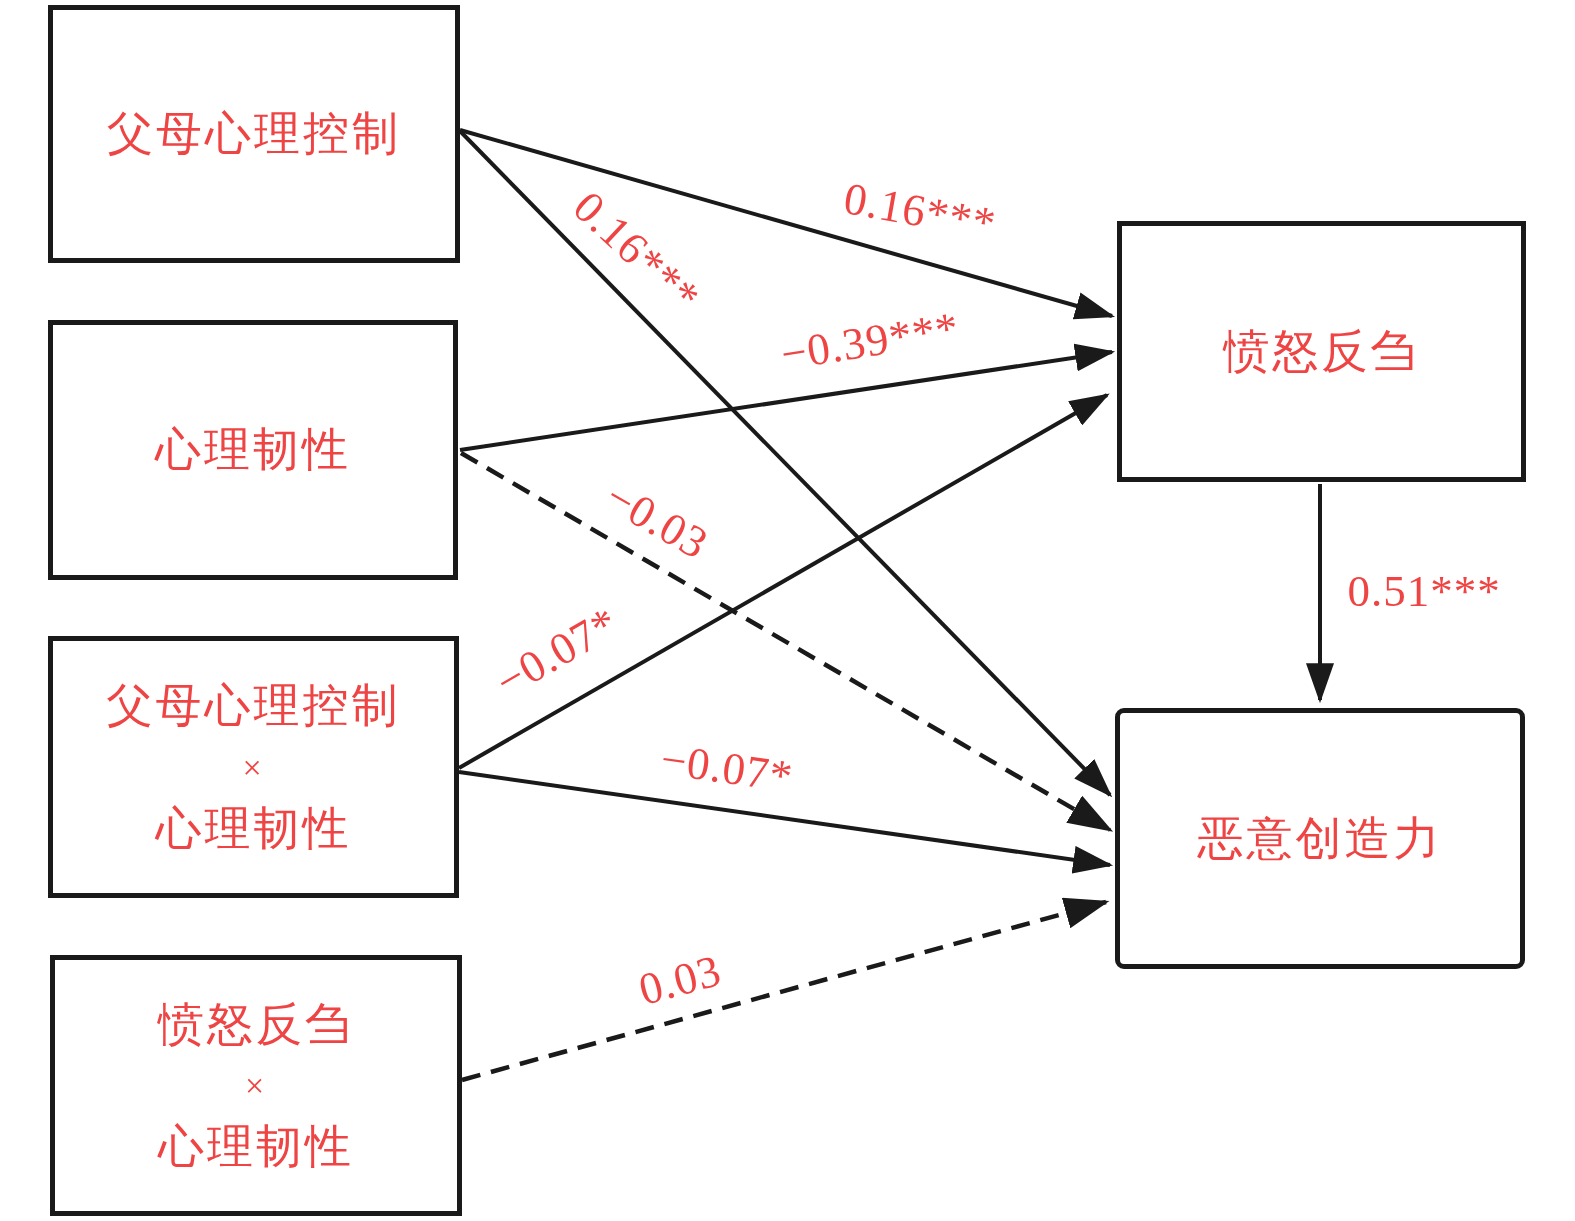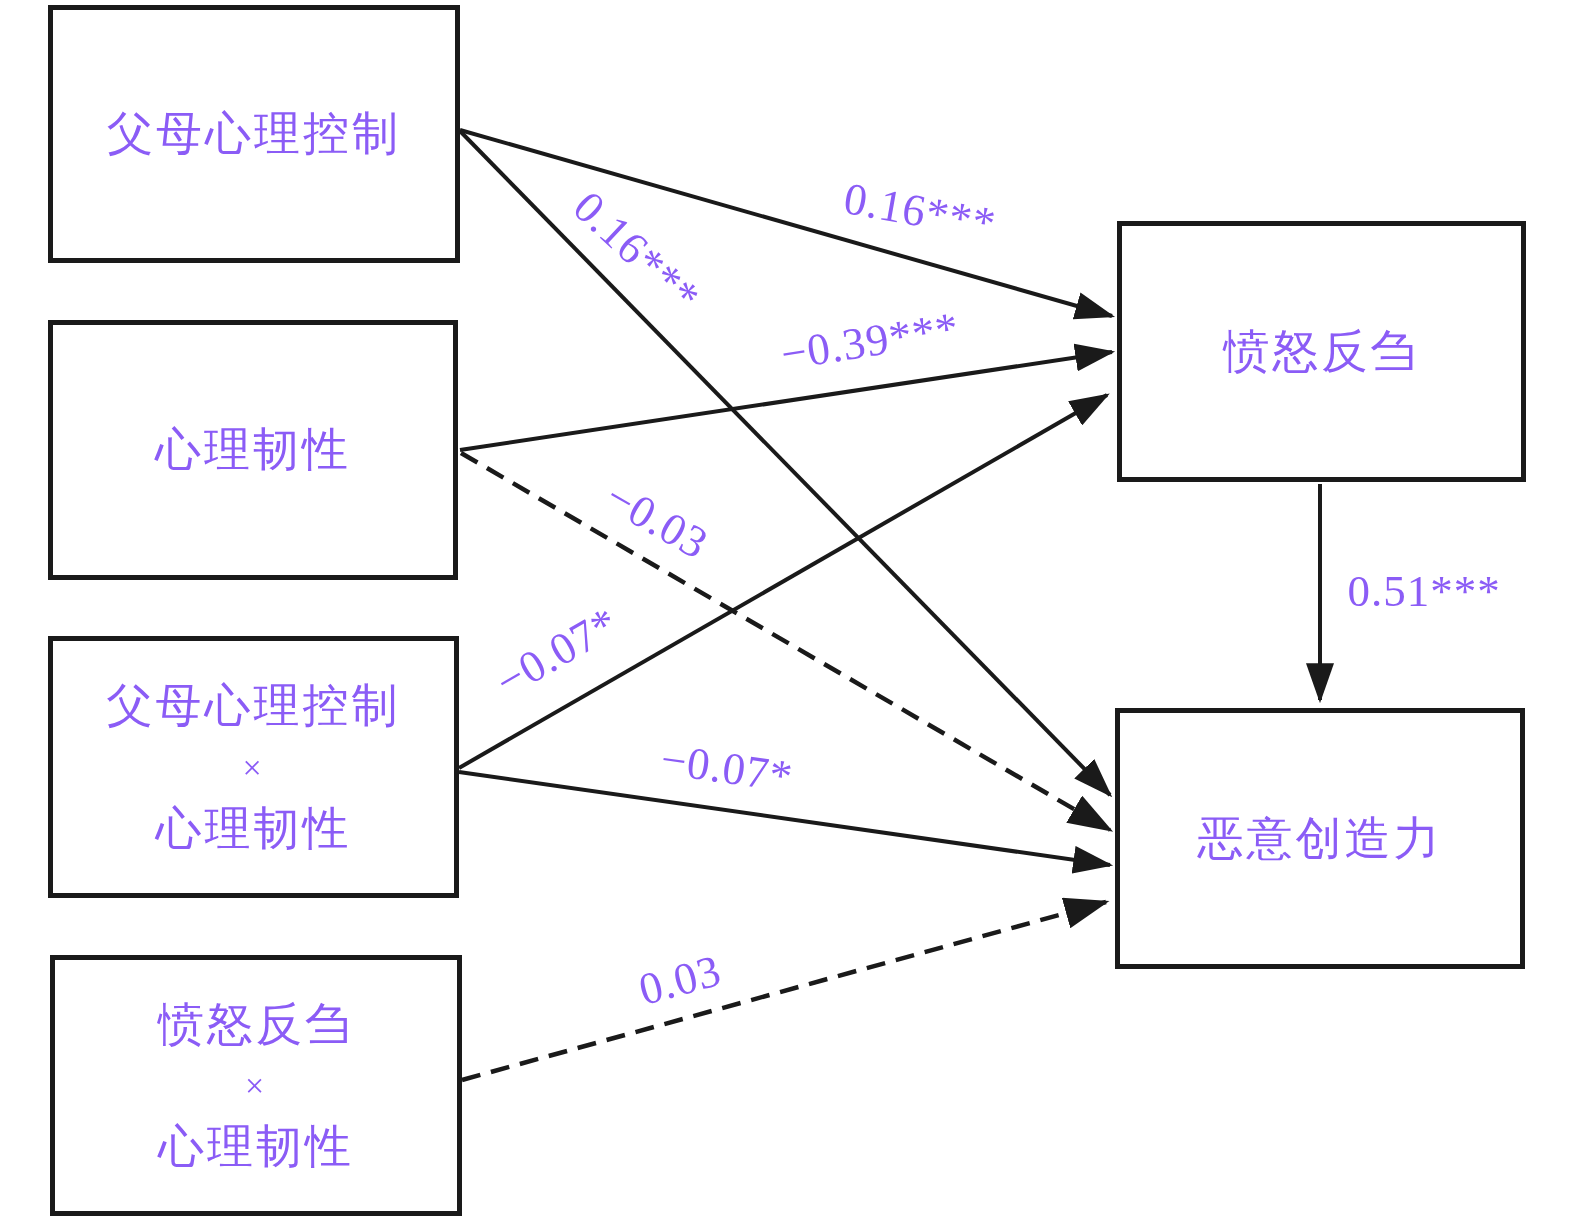--- a/index.html
+++ b/index.html
@@ -6,21 +6,21 @@
     margin: 0;
     padding: 0;
     background: #ffffff;
   }
   .canvas {
     position: relative;
     width: 1575px;
     height: 1221px;
     background: #ffffff;
     font-family: "Liberation Serif", "DejaVu Serif", serif;
-    color: #8b5cf6;
+    color: #ef4444;
     overflow: hidden;
   }
   svg.wires {
     position: absolute;
     left: 0; top: 0;
     width: 1575px;
     height: 1221px;
   }
   .node {
     position: absolute;
@@ -86,21 +86,21 @@
   <div class="node" style="left:50px; top:955px; width:412px; height:261px;">
     <div class="ln">愤怒反刍</div>
     <div class="ln op">×</div>
     <div class="ln">心理韧性</div>
   </div>
 
   <div class="node" style="left:1117px; top:221px; width:409px; height:261px;">
     <div class="ln">愤怒反刍</div>
   </div>
 
-  <div class="node" style="left:1115px; top:708px; width:410px; height:261px;">
+  <div class="node" style="left:1115px; top:708px; width:410px; height:261px;border-radius:9px;">
     <div class="ln">恶意创造力</div>
   </div>
 
   <div class="edge-label" style="left:920px; top:211px; transform:translate(-50%,-50%) rotate(10deg);">0.16***</div>
 
   <div class="edge-label" style="left:637px; top:252px; transform:translate(-50%,-50%) rotate(43deg);">0.16***</div>
 
   <div class="edge-label" style="left:870px; top:341px; transform:translate(-50%,-50%) rotate(-9deg);">−0.39***</div>
 
   <div class="edge-label" style="left:657px; top:520px; transform:translate(-50%,-50%) rotate(30deg);">−0.03</div>

